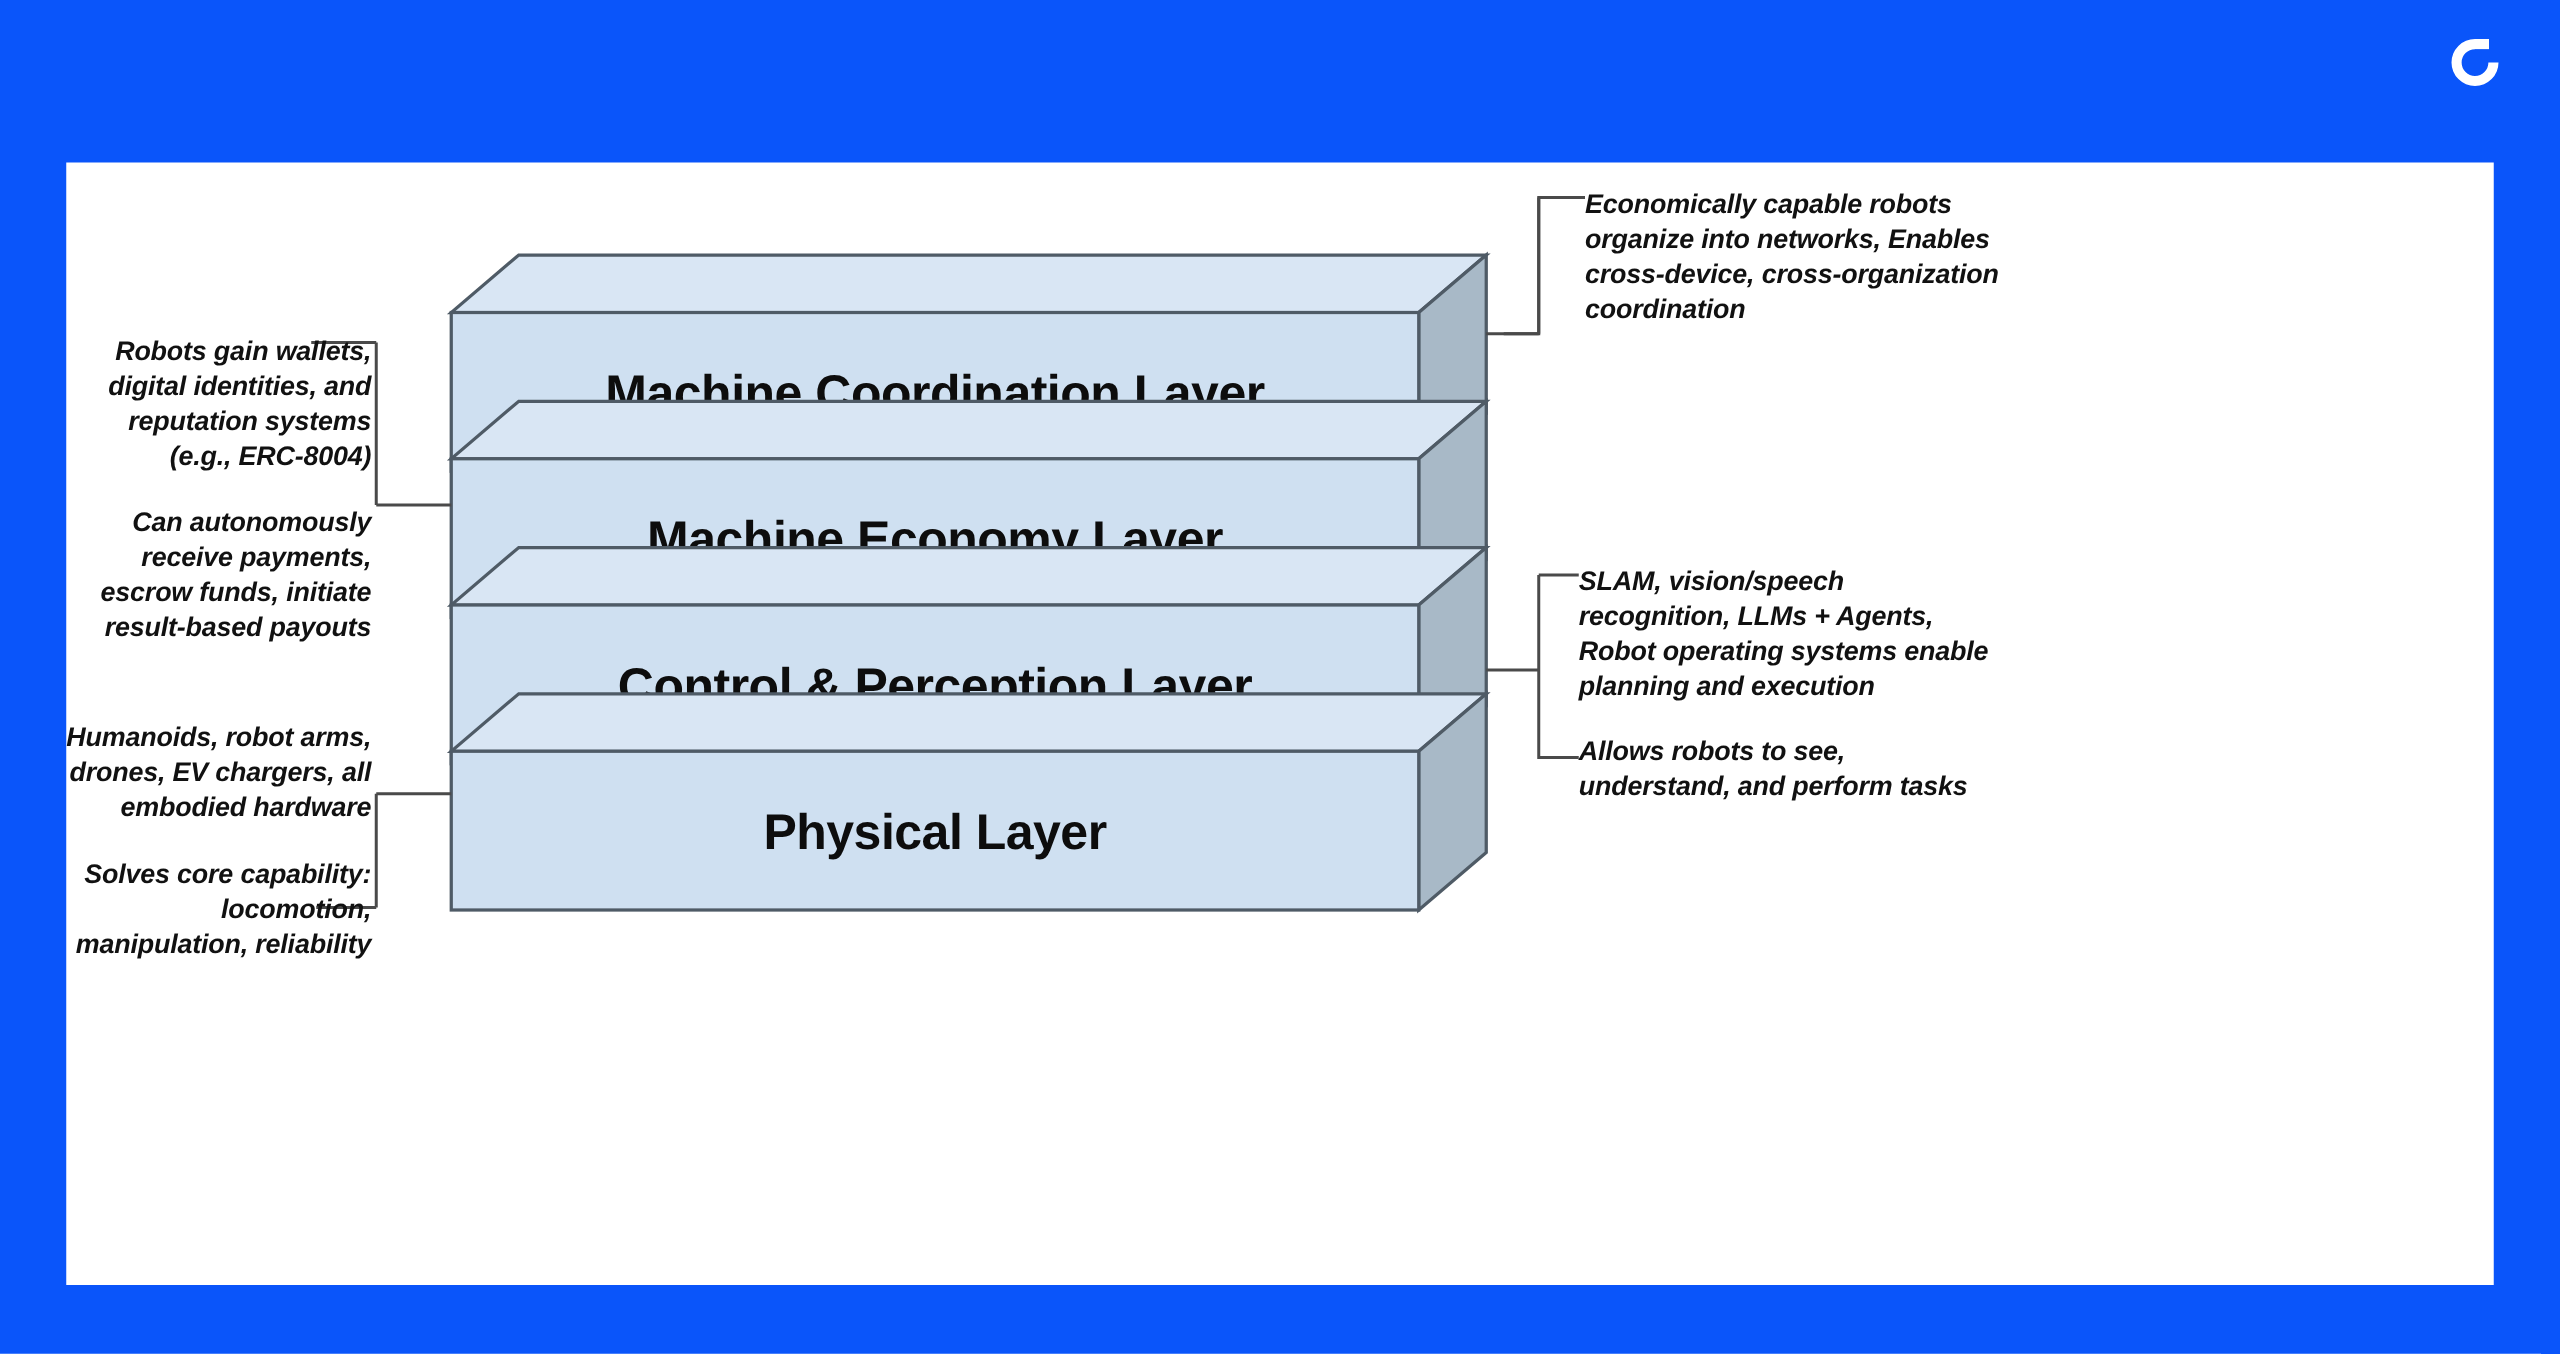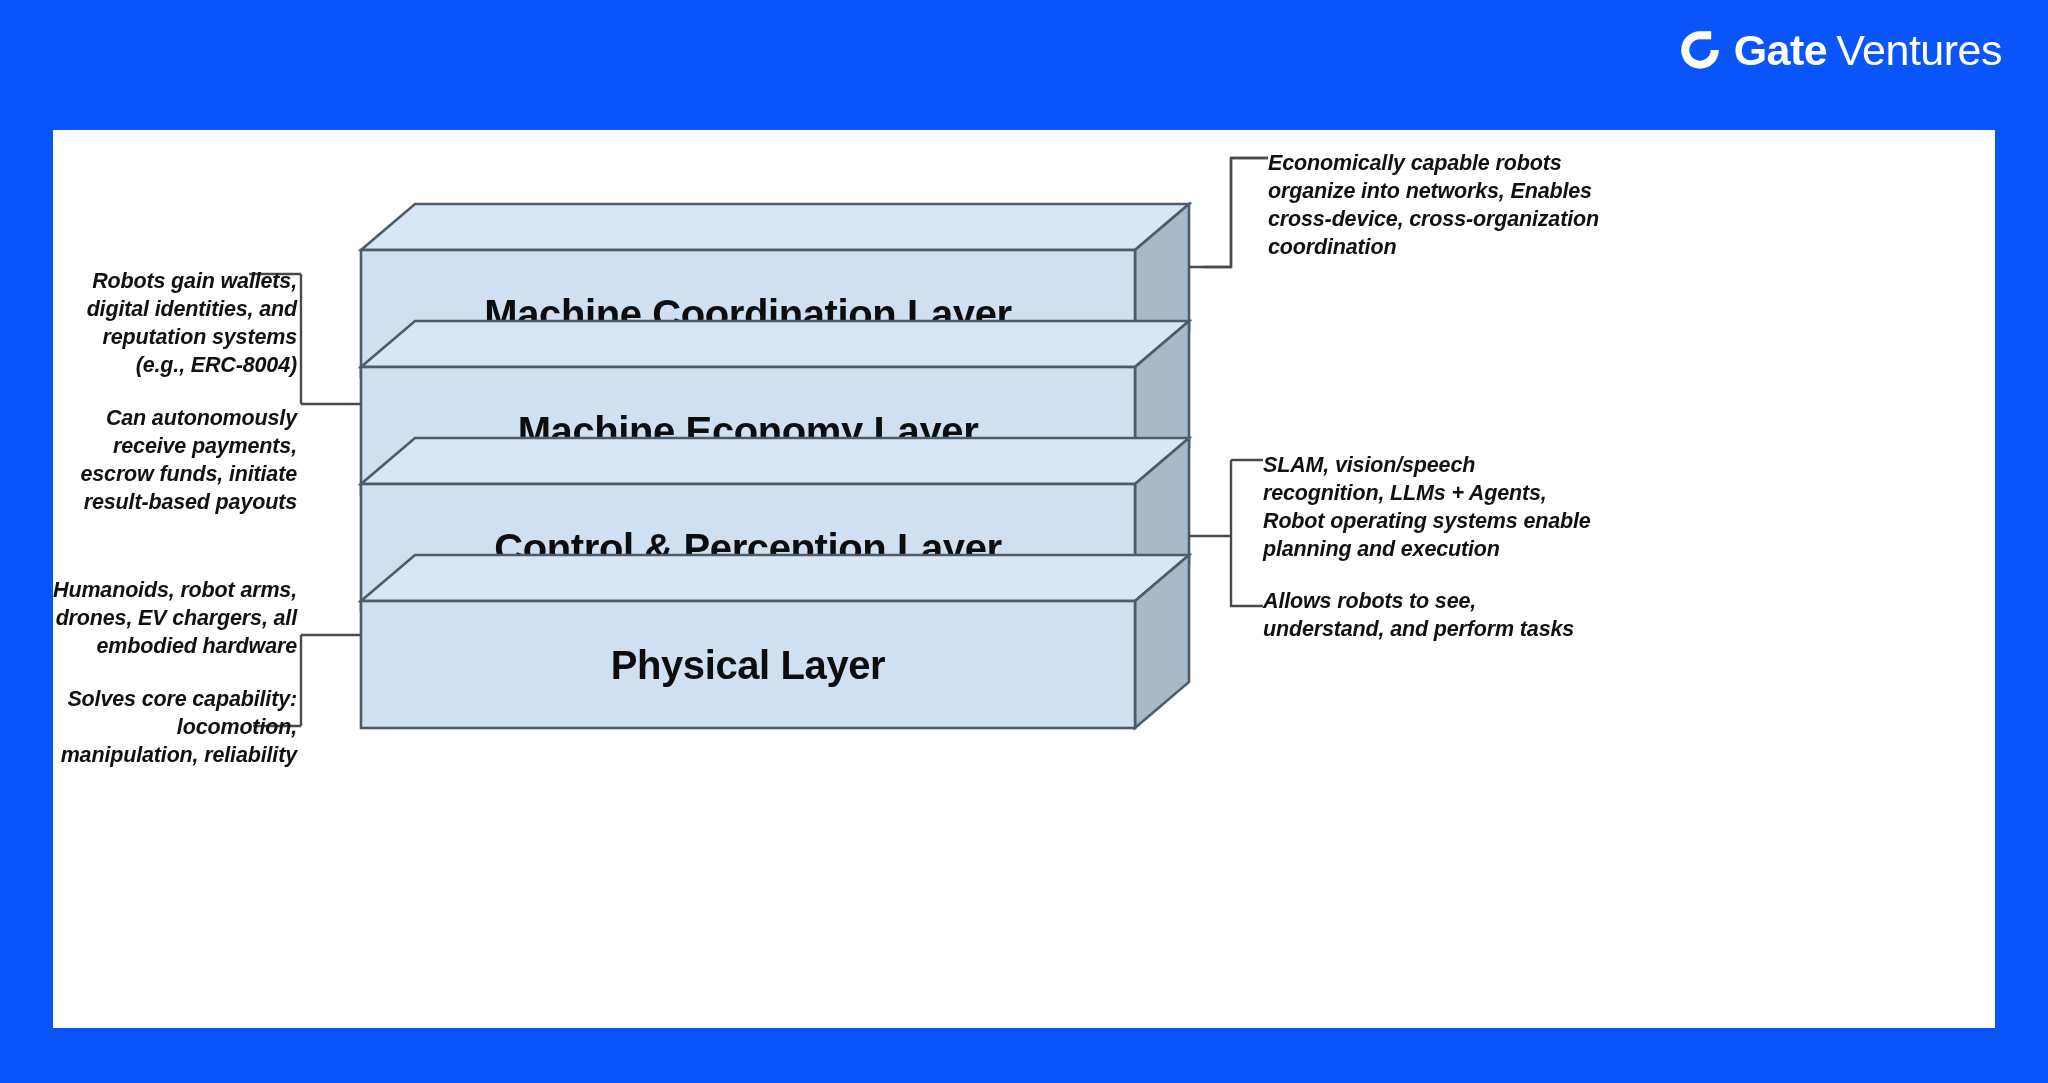--- a/index.html
+++ b/index.html
@@ -53,23 +53,20 @@
   .face-side{fill:#a8b9c7;stroke:#4f5b66;stroke-width:2.6;}
 </style>
 </head>
 <body>
 
 <div id="brand">
   <svg class="mark" viewBox="0 0 44 44" aria-hidden="true">
     <path d="M22 3.2A18.8 18.8 0 1 0 40.8 22h-8.1A10.7 10.7 0 1 1 22 11.3z" fill="#ffffff"></path>
     <rect x="22" y="3.2" width="11.2" height="8.1" rx="0" fill="#ffffff"></rect>
   </svg>
-  <div class="wordmark">
-    <span class="b">Gate</span><span class="l">Ventures</span>
-  </div>
 </div>
 
 <div id="panel">
 <svg id="diagram" viewBox="0 0 1942 898">
 
   <g>
     <polygon class="face-top" points="308,120 1082,120 1136,74 362,74"></polygon>
     <polygon class="face-side" points="1082,120 1136,74 1136,201 1082,247"></polygon>
     <rect class="face-front" x="308" y="120" width="774" height="127"></rect>
     <text class="layer-title" x="695" y="198" text-anchor="middle">Machine Coordination Layer</text>

